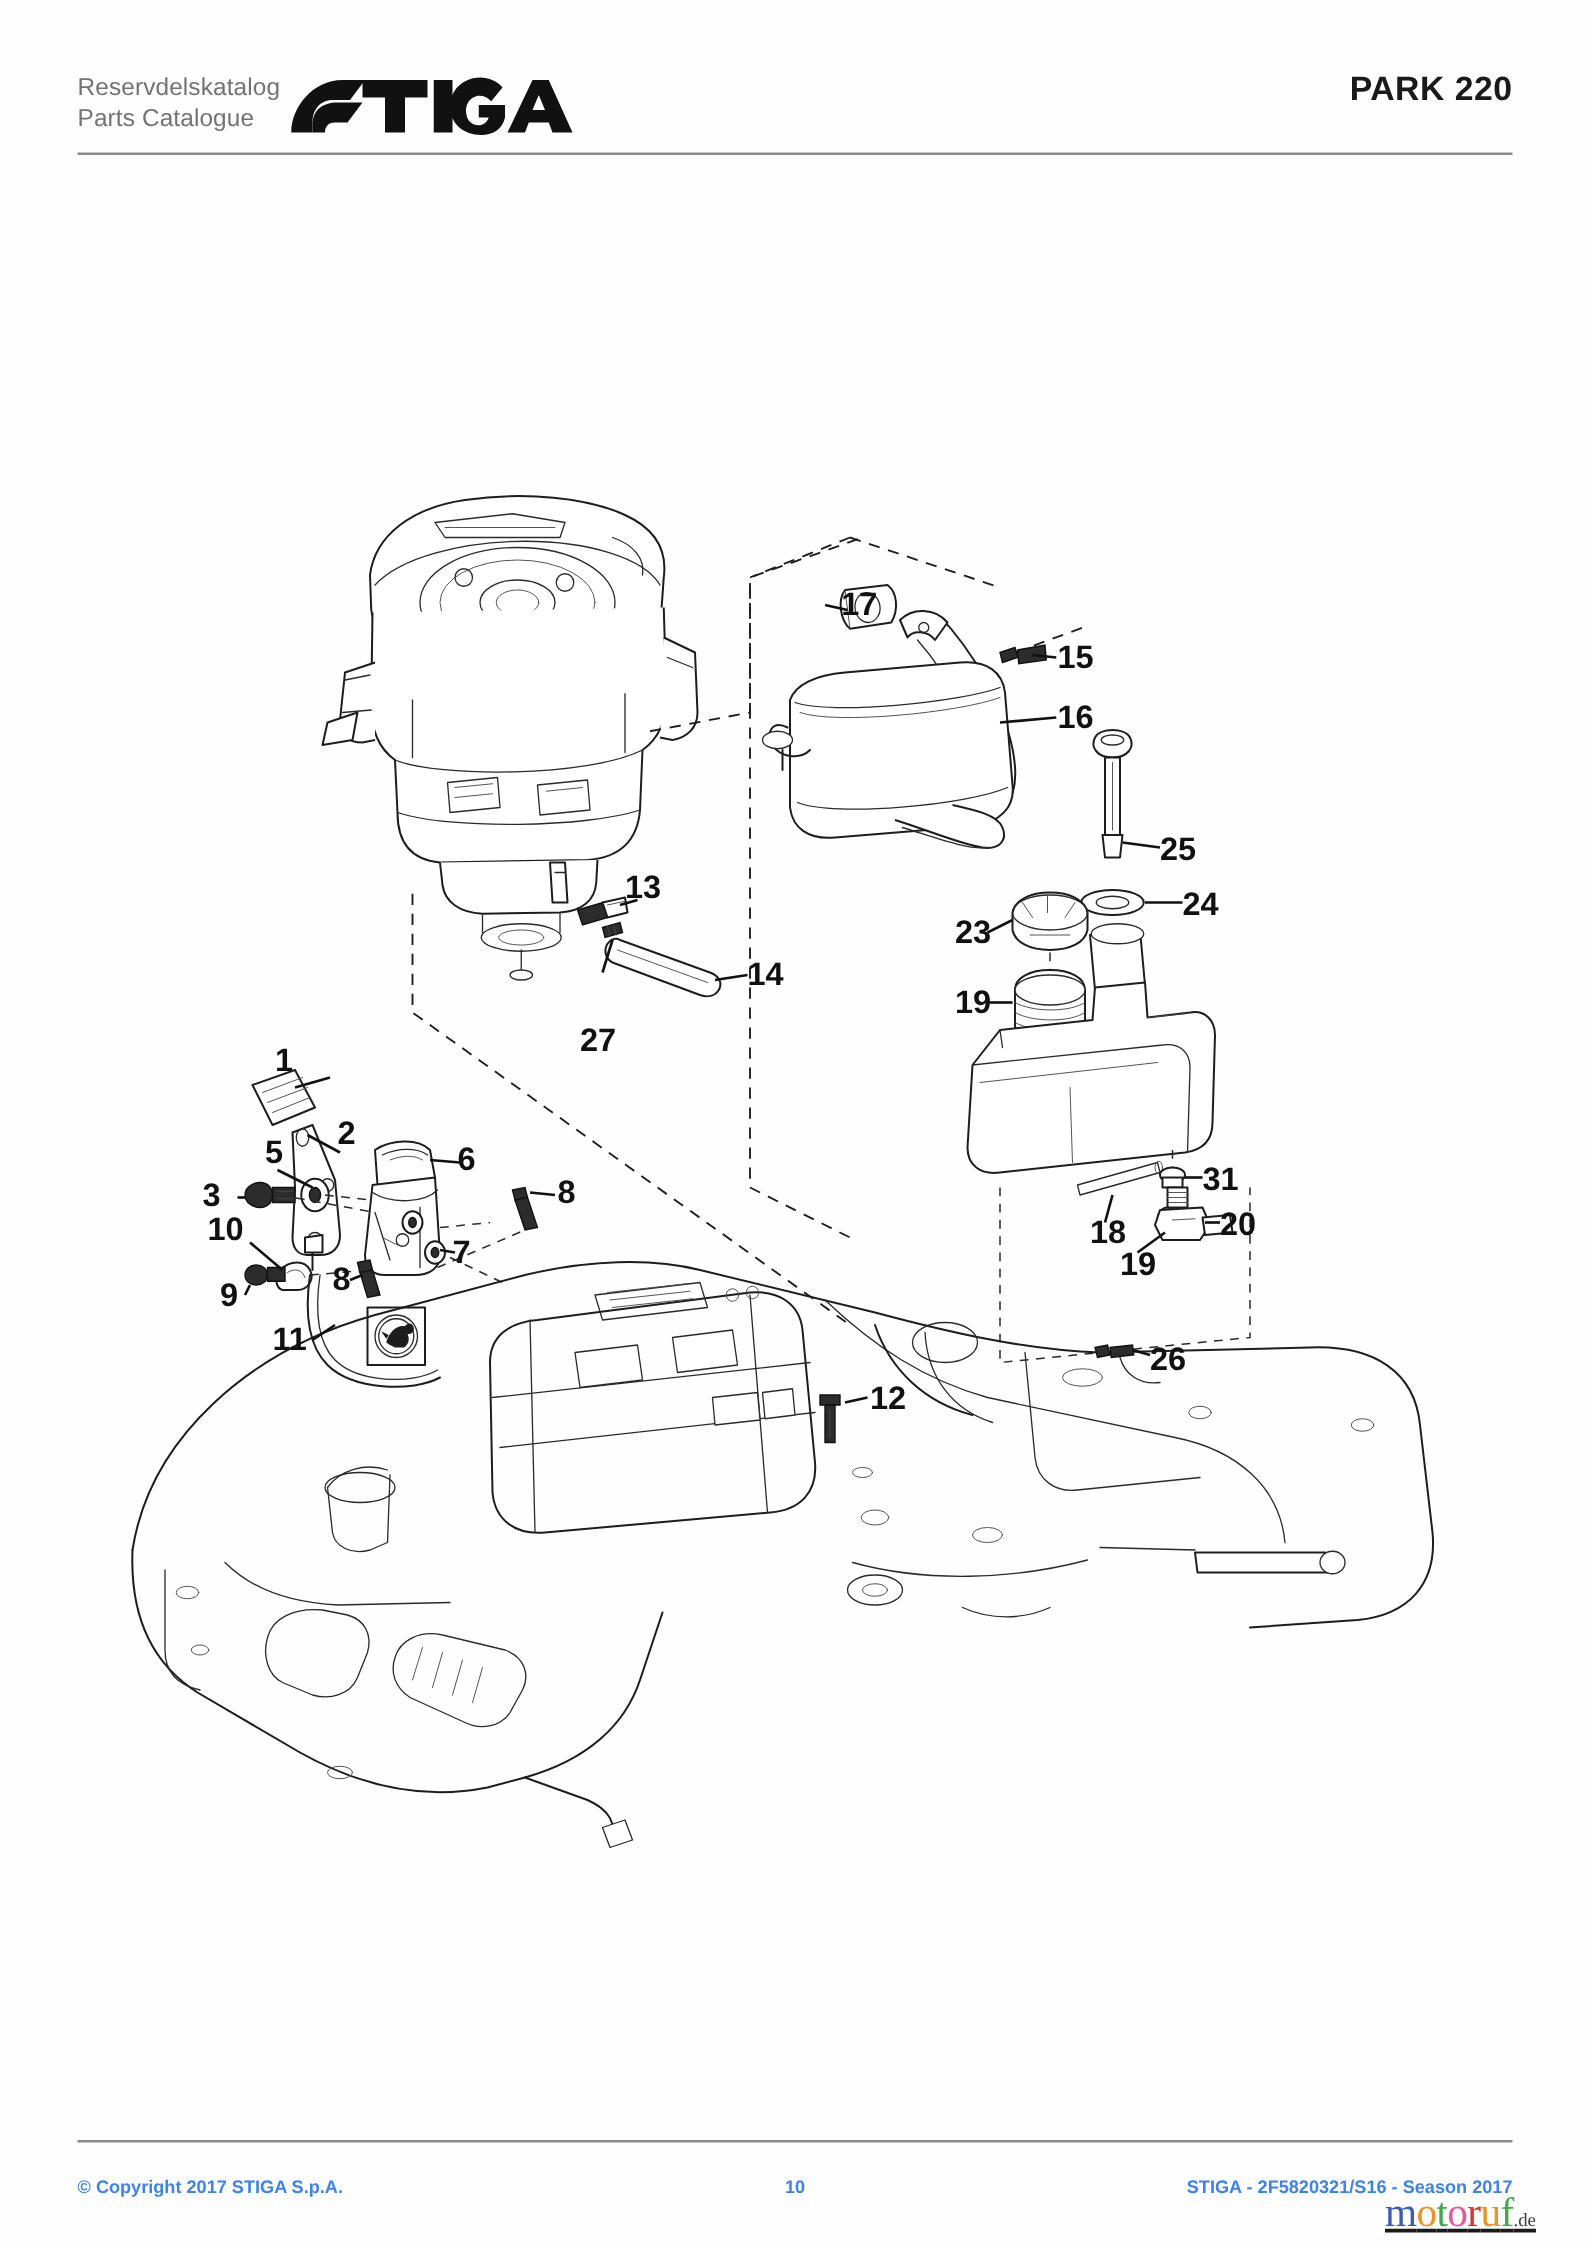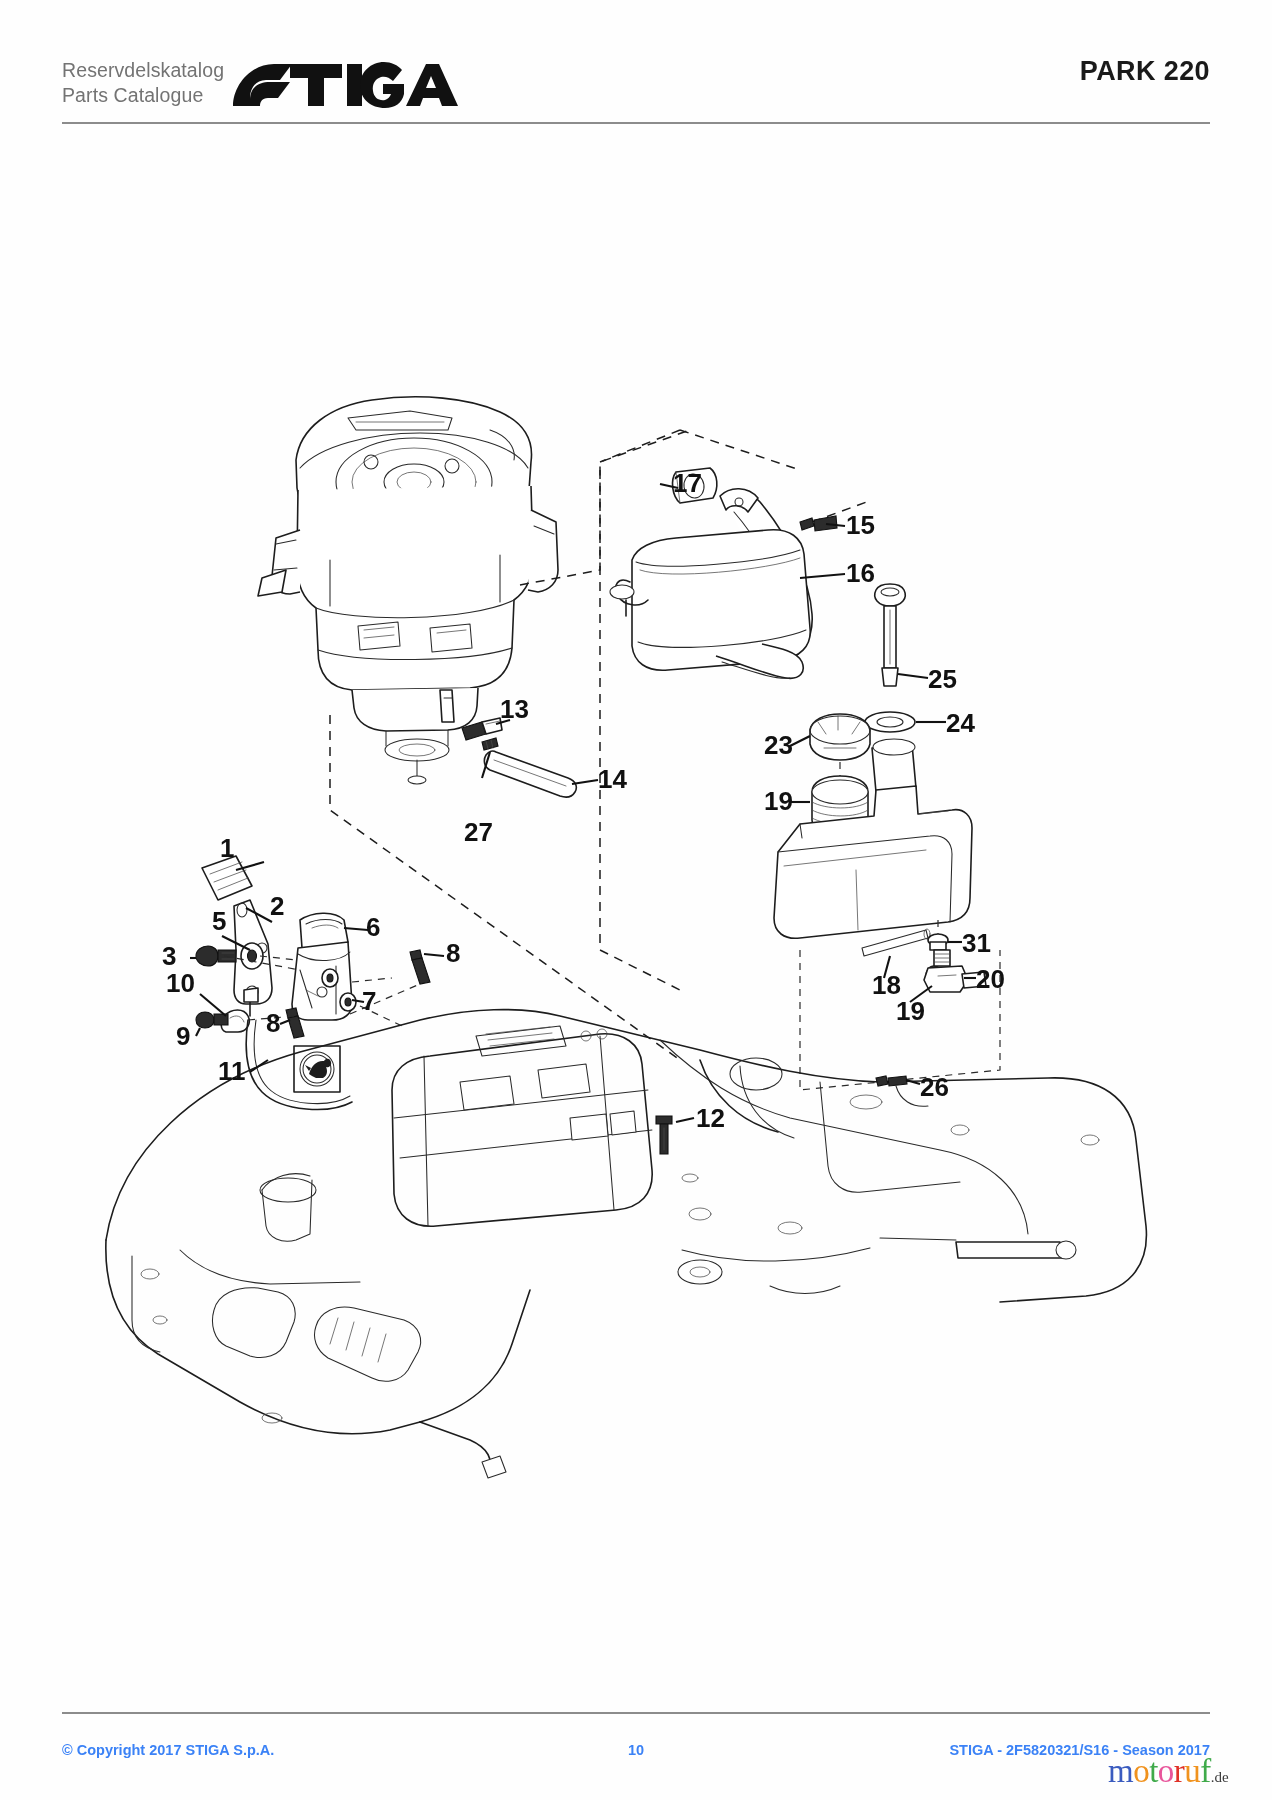--- a/index.html
+++ b/index.html
@@ -84,20 +84,21 @@
   #foot-ref { right: 62px; text-align: center; font-weight: bold; }
   #motoruf {
     position: absolute;
     left: 1108px;
     top: 1755px;
     font-family: "Liberation Serif", serif;
     font-size: 33px;
     line-height: 33px;
     letter-spacing: -0.5px;
     white-space: nowrap;
+    text-decoration: underline;
   }
   #motoruf .de {
     font-size: 15px;
     color: #3b3b3b;
     letter-spacing: 0;
   }
 
   
   #diagram {
     position: absolute;

